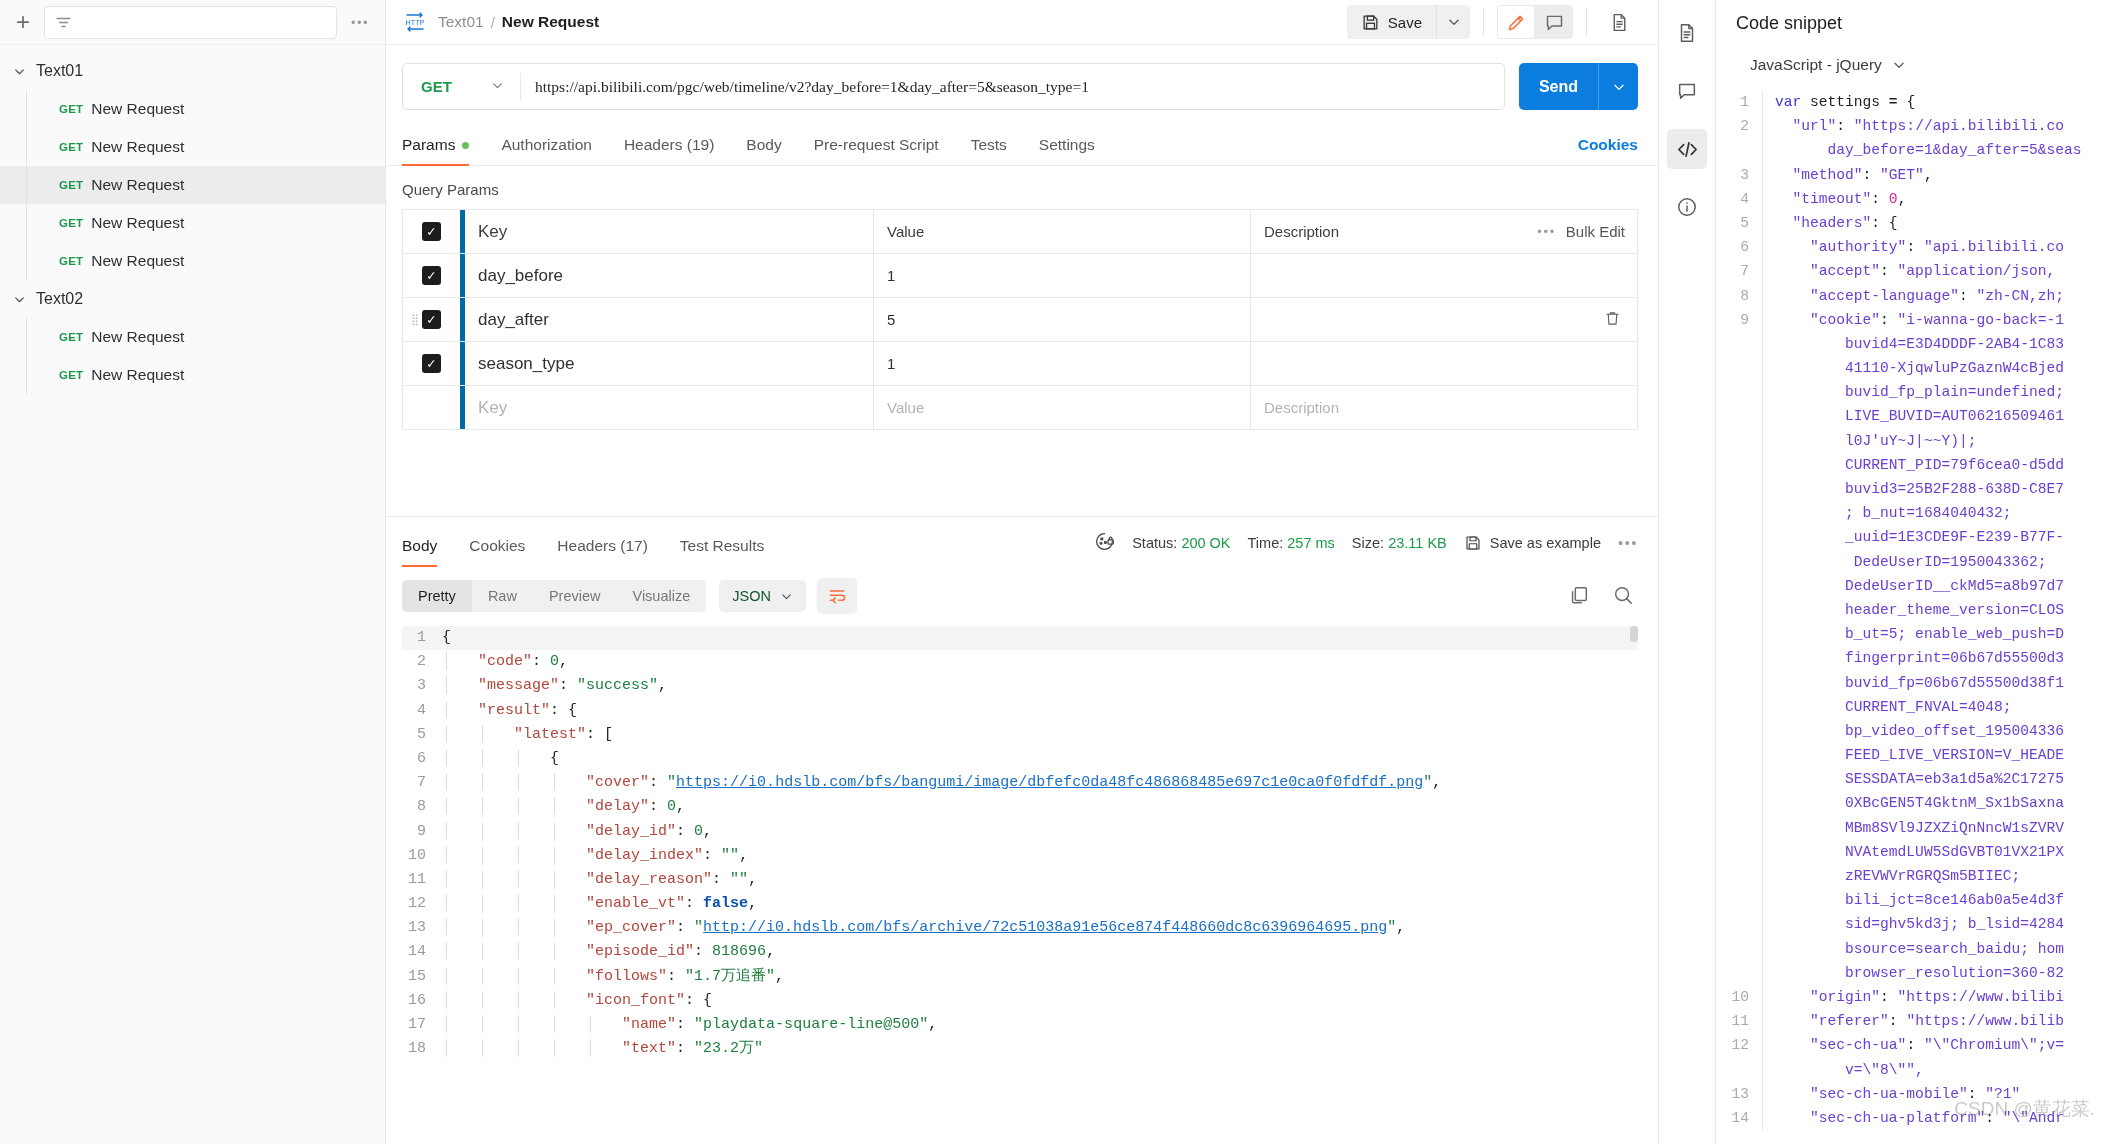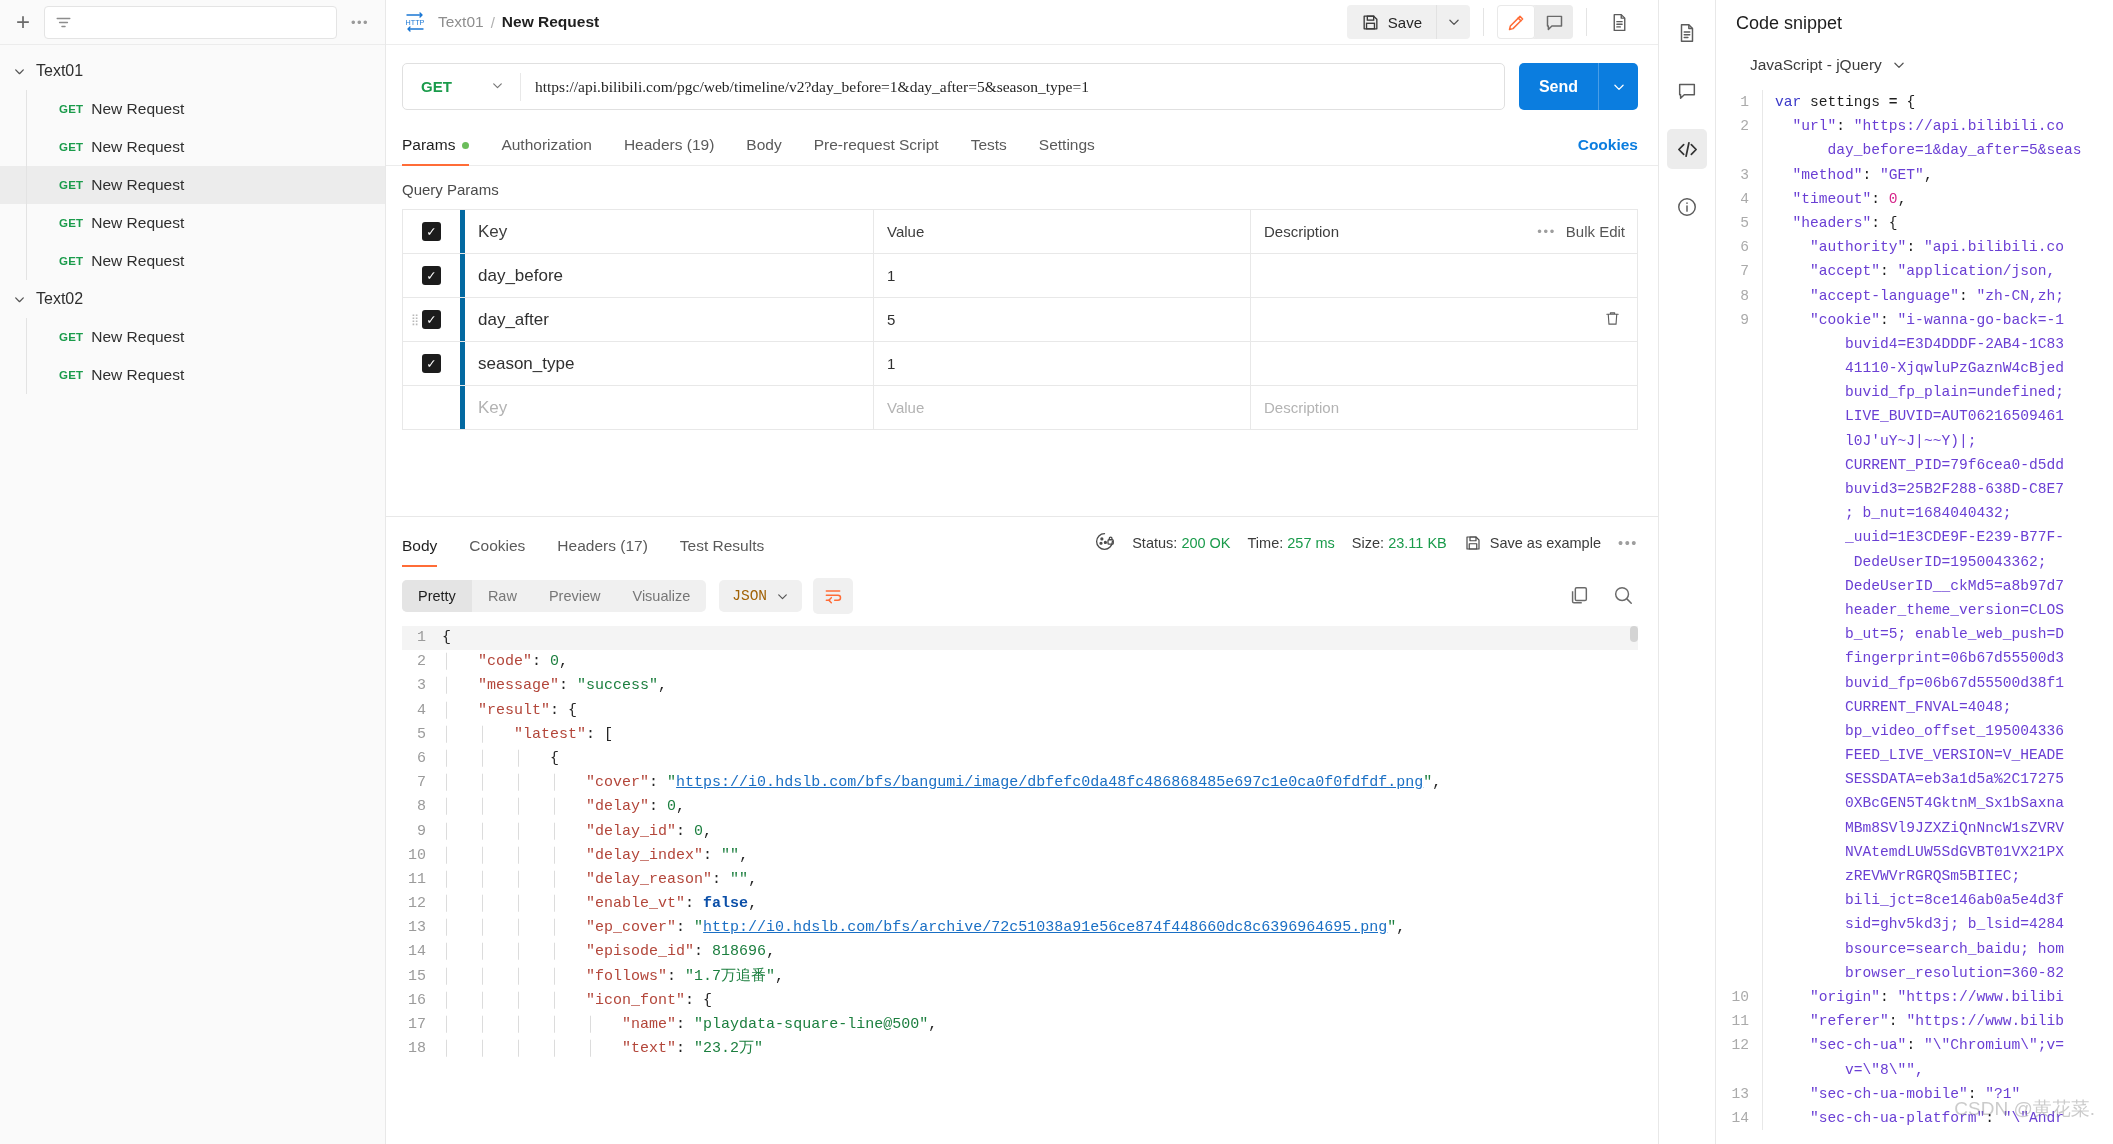--- a/index.html
+++ b/index.html
@@ -168,21 +168,21 @@
   .respstats { margin-left:auto; display:flex; align-items:center; gap:17px; padding-bottom:11px; font-size:14.5px; color:#3c3c3c;}
   .respstats .g { color:#1a9b4b; }
   .sae { display:flex; align-items:center; gap:8px; cursor:pointer; }
 
   .fmtbar { display:flex; align-items:center; padding: 12px 20px 0 16px; gap:1px; }
   .seg { display:flex; background:#f0f0f0; border-radius:5px; overflow:hidden; }
   .seg div { padding: 8px 16px; font-size:14.5px; color:#777; cursor:pointer; }
   .seg div.active { background:#e4e4e4; color:#1f1f1f; }
   .jsonsel {
     display:flex; align-items:center; gap:9px; background:#f0f0f0; border-radius:5px;
-    padding: 8px 13px; margin-left:12px; font-size:14.5px; color:#a16207; cursor:pointer;font-family:Liberation Mono, monospace;
+    padding: 8px 13px; margin-left:12px; font-size:14.5px; color:#14532d; cursor:pointer;
   }
   .wrapbtn {
     margin-left:10px; background:#f0f0f0; border-radius:5px; width:40px; height:36px;
     display:flex;align-items:center;justify-content:center;color:#ff6c37;cursor:pointer;
   }
   .fmt-right { margin-left:auto; display:flex; align-items:center; gap:22px; padding-right:4px; color:#6a6a6a; }
 
   
   .codewrap { position:relative; margin: 12px 20px 0 16px; flex:1; overflow:hidden; }
   .code {

